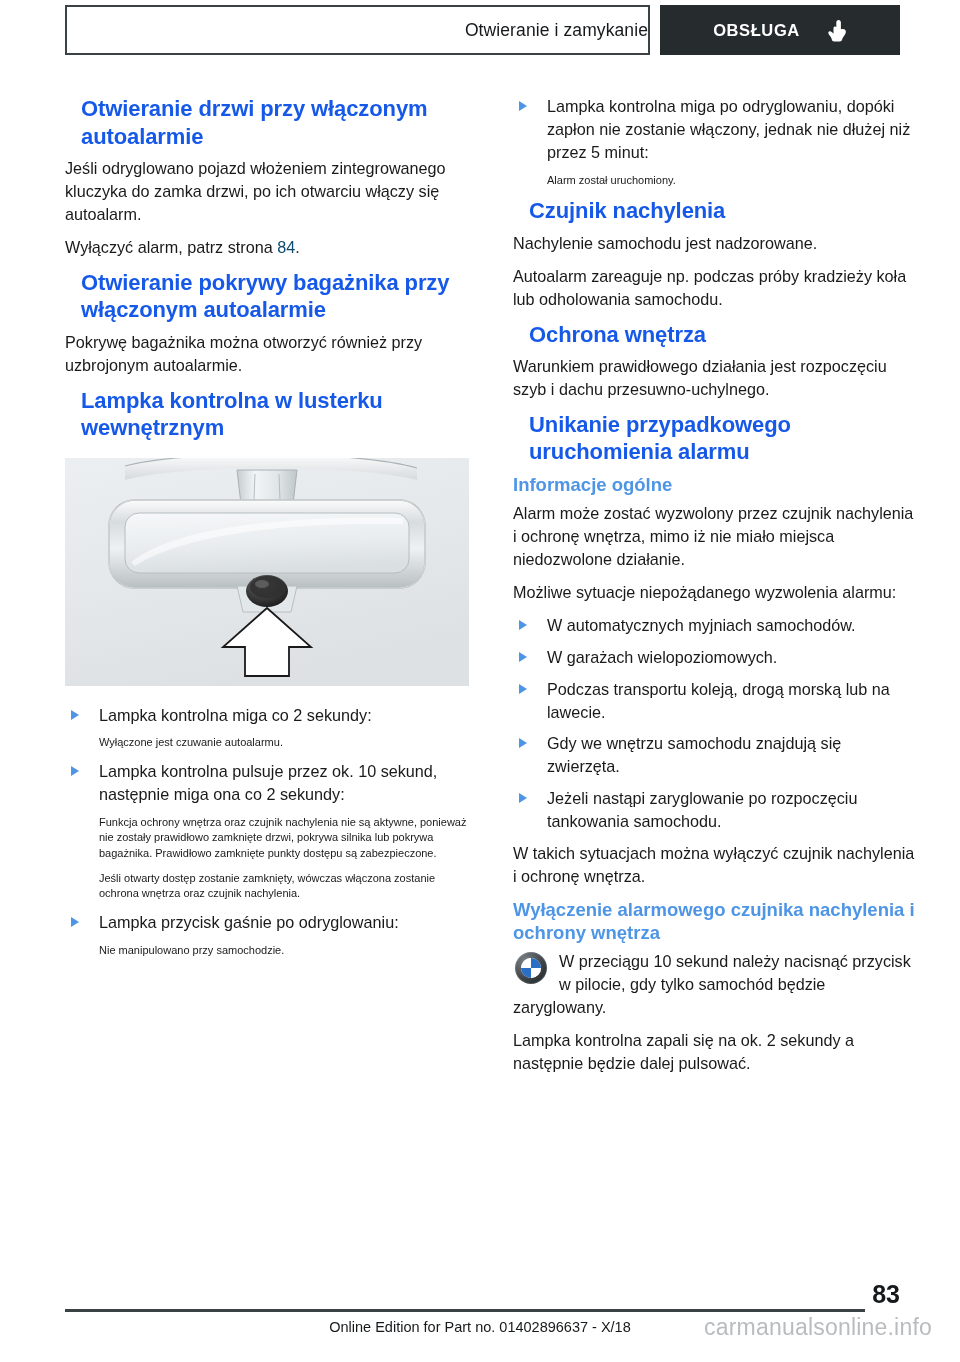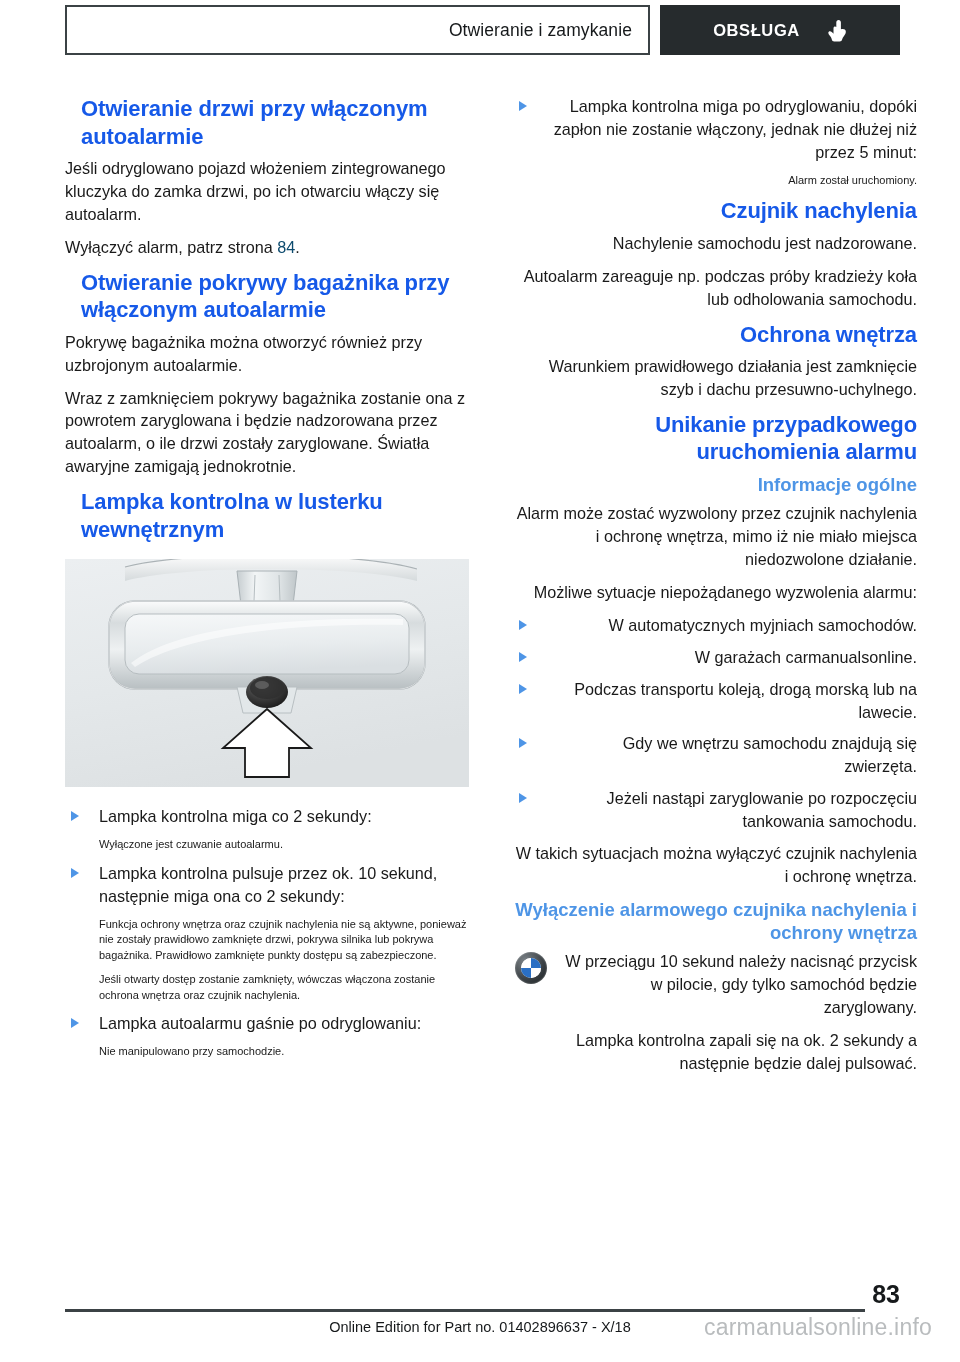--- a/index.html
+++ b/index.html
@@ -25,21 +25,20 @@
   }
   .header-title-box {
     position: absolute;
     left: 65px; top: 5px;
     width: 585px; height: 50px;
     border: 2px solid #3b4245;
     box-sizing: border-box;
     display: flex;
     align-items: center;
     justify-content: flex-end;
-    padding-right: 16px;
   }
   .header-title-box .htxt {
     font-size: 17.5px;
     color: #16191b;
     letter-spacing: 0.1px;
   }
   .header-section-box {
     position: absolute;
     left: 660px; top: 5px;
     width: 240px; height: 50px;
@@ -62,21 +61,21 @@
     top: 1px;
   }
 
   
   .col {
     position: absolute;
     top: 95px;
     width: 404px;
   }
   .col-left  { left: 65px;  }
-  .col-right { left: 513px; text-align: right; }
+  .col-right { left: 513px; }
 
   h1.sec {
     font-size: 22px;
     font-weight: bold;
     color: #1659e8;
     margin: 0 0 7px 16px;
     line-height: 1.25;
     letter-spacing: -0.1px;
   }
   h2.sub {
@@ -224,21 +223,20 @@
 </div>
 
 <div class="col col-left">
 
   <h1 class="sec">Otwieranie drzwi przy włączonym autoalarmie</h1>
   <p class="body">Jeśli odryglowano pojazd włożeniem zintegrowanego kluczyka do zamka drzwi, po ich otwarciu włączy się autoalarm.</p>
   <p class="body"><span>Wyłączyć alarm, patrz strona </span><span class="xref">84</span><span>.</span></p>
 
   <h1 class="sec gap-before">Otwieranie pokrywy bagażnika przy włączonym autoalarmie</h1>
   <p class="body">Pokrywę bagażnika można otworzyć również przy uzbrojonym autoalarmie.</p>
-  <p class="body">Wraz z zamknięciem pokrywy bagażnika zostanie ona z powrotem zaryglowana i będzie nadzorowana przez autoalarm, o ile drzwi zostały zaryglowane. Światła awaryjne zamigają jednokrotnie.</p>
 
   <h1 class="sec gap-before">Lampka kontrolna w lusterku wewnętrznym</h1>
 
   <div class="figure">
     <svg width="404" height="228" viewBox="0 0 404 228" xmlns="http://www.w3.org/2000/svg">
       <defs>
         <linearGradient id="bgGrad" x1="0" y1="0" x2="0.35" y2="1">
           <stop offset="0%" stop-color="#eceff1"></stop>
           <stop offset="55%" stop-color="#e4e8ea"></stop>
           <stop offset="100%" stop-color="#dde1e3"></stop>
@@ -307,21 +305,21 @@
 
     <li class="bi">
       <span class="tri"></span>
       <span>Lampka kontrolna pulsuje przez ok. 10 sekund, następnie miga ona co 2 sekundy:</span>
     </li>
     <div class="cont">Funkcja ochrony wnętrza oraz czujnik nachylenia nie są aktywne, ponieważ nie zostały prawidłowo zamknięte drzwi, pokrywa silnika lub pokrywa bagażnika. Prawidłowo zamknięte punkty dostępu są zabezpieczone.</div>
     <div class="cont">Jeśli otwarty dostęp zostanie zamknięty, wówczas włączona zostanie ochrona wnętrza oraz czujnik nachylenia.</div>
 
     <li class="bi">
       <span class="tri"></span>
-      <span>Lampka autoalarmu gaśnie po odryglowaniu:</span>
+      <span>Lampka przycisk gaśnie po odryglowaniu:</span>
     </li>
     <div class="cont">Nie manipulowano przy samochodzie.</div>
   </ul>
 
 </div>
 
 <div class="col col-right">
 
   <ul class="blist">
     <li class="bi">
@@ -329,36 +327,36 @@
       <span>Lampka kontrolna miga po odryglowaniu, dopóki zapłon nie zostanie włączony, jednak nie dłużej niż przez 5 minut:</span>
     </li>
     <div class="cont">Alarm został uruchomiony.</div>
   </ul>
 
   <h1 class="sec gap-before">Czujnik nachylenia</h1>
   <p class="body">Nachylenie samochodu jest nadzorowane.</p>
   <p class="body">Autoalarm zareaguje np. podczas próby kradzieży koła lub odholowania samochodu.</p>
 
   <h1 class="sec gap-before-sm">Ochrona wnętrza</h1>
-  <p class="body">Warunkiem prawidłowego działania jest zamknięcie szyb i dachu przesuwno-uchylnego.</p>
+  <p class="body">Warunkiem prawidłowego działania jest rozpoczęciu szyb i dachu przesuwno-uchylnego.</p>
 
   <h1 class="sec gap-before-sm">Unikanie przypadkowego uruchomienia alarmu</h1>
 
   <h2 class="sub">Informacje ogólne</h2>
   <p class="body">Alarm może zostać wyzwolony przez czujnik nachylenia i ochronę wnętrza, mimo iż nie miało miejsca niedozwolone działanie.</p>
   <p class="body">Możliwe sytuacje niepożądanego wyzwolenia alarmu:</p>
 
   <ul class="blist">
     <li class="bi">
       <span class="tri"></span>
       <span>W automatycznych myjniach samochodów.</span>
     </li>
     <li class="bi">
       <span class="tri"></span>
-      <span>W garażach carmanualsonline.</span>
+      <span>W garażach wielopoziomowych.</span>
     </li>
     <li class="bi">
       <span class="tri"></span>
       <span>Podczas transportu koleją, drogą morską lub na lawecie.</span>
     </li>
     <li class="bi">
       <span class="tri"></span>
       <span>Gdy we wnętrzu samochodu znajdują się zwierzęta.</span>
     </li>
     <li class="bi">

